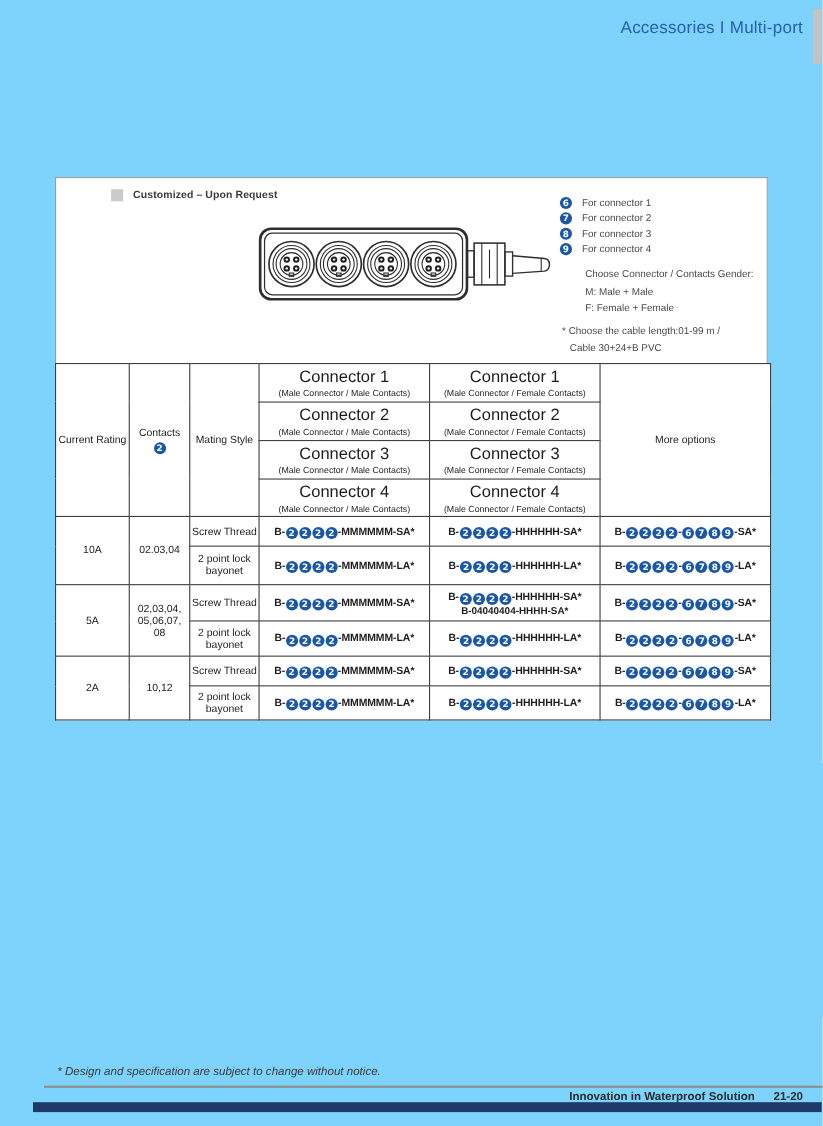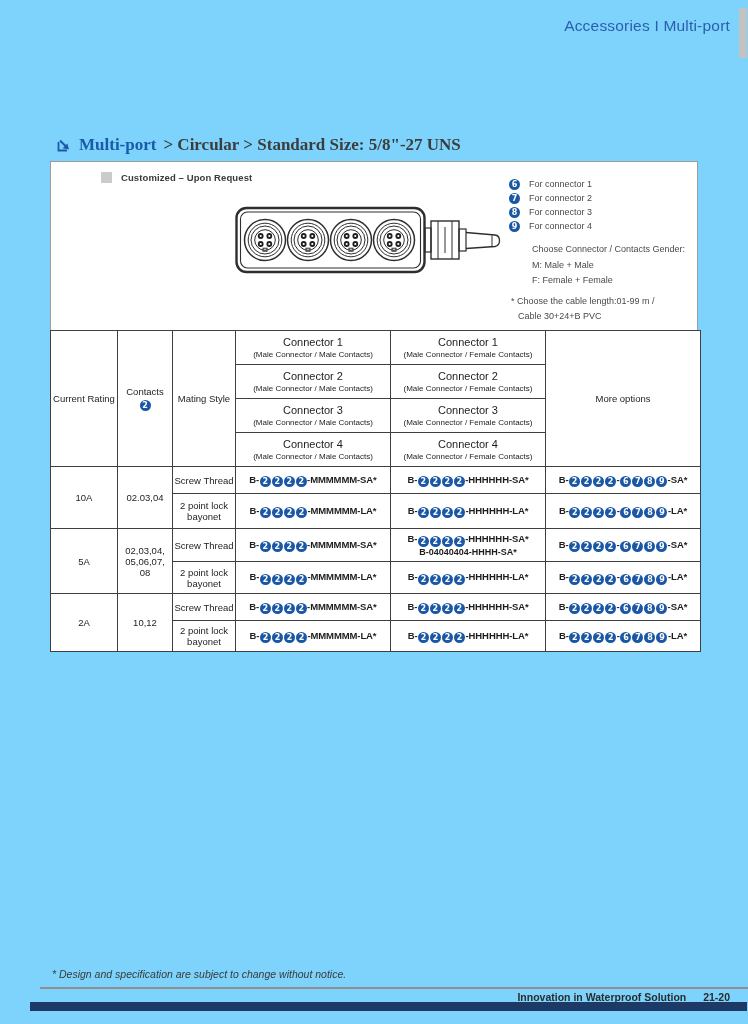--- a/index.html
+++ b/index.html
@@ -39,21 +39,21 @@
 
   .circ { display:inline-block; width:11px; height:11px; border-radius:50%;
     background:#1a57a5; color:#fff; font-size:8px; font-weight:bold; line-height:11px;
     text-align:center; font-family:"DejaVu Sans", sans-serif; }
 
   
   table.sel { position:absolute; left:50px; top:330px; width:650px; border-collapse:collapse;
     table-layout:fixed; background:#fff; }
   table.sel th, table.sel td { border:1px solid #3f3f3f; font-weight:normal;
     font-size:9.5px; color:#1d1d1d; text-align:center; vertical-align:middle; padding:2px 1px; }
-  table.sel .hd-title { font-size:11px; line-height:1.35; }
+  table.sel .hd-title { font-size:15px; line-height:1.35; }
   table.sel .hd-sub { font-size:8px; line-height:1.2; }
   table.sel .contacts-wrap .circ { margin-top:3px; }
   .pn { font-weight:bold; font-size:9.5px; letter-spacing:-.1px; white-space:nowrap; line-height:13px; }
   .pn .circ { vertical-align:-1.5px; margin:0 .5px; }
   .pn-plain { font-weight:bold; font-size:9px; white-space:nowrap; line-height:11px; }
 
   
   .footnote { position:absolute; left:52px; top:968px; font-size:10.5px; color:#3a3a3a;font-style:italic; }
   .footer-line { position:absolute; left:40px; top:987px; width:708px; height:1.5px; background:#8f8f8f; }
   .footer-brand { position:absolute; right:18px; top:991px; font-size:10.5px; font-weight:bold; color:#2b2b2b; }
@@ -63,29 +63,20 @@
   svg .ln { fill:none; stroke:#2e2e2e; }
 </style>
 </head>
 <body>
 
 <div id="page">
 
   <div class="top-header">Accessories I Multi-port</div>
   <div class="right-bar"></div>
 
-  <div class="title-row">
-    <svg class="title-icon" viewBox="0 0 16 16">
-      <path d="M2.5,5 L2.5,13.5 L11,13.5" fill="none" stroke="#1b5aa8" stroke-width="1.8"></path>
-      <line x1="4" y1="3.5" x2="10" y2="9.5" stroke="#1b5aa8" stroke-width="2"></line>
-      <polygon points="13,12.5 6.6,11.2 11.3,6.5" fill="#1b5aa8"></polygon>
-    </svg>
-    <span class="crumb-link">Multi-port</span>
-    <span>&gt; Circular &gt; Standard Size: 5/8"-27 UNS</span>
-  </div>
 
   <div class="content-box">
     <div class="customized">
       <span class="sq"></span>
       <span class="lbl">Customized – Upon Request</span>
     </div>
 
     <svg class="product-svg" width="272" height="80" viewBox="0 0 272 80">
       <rect class="ln" x="2.5" y="6" width="188" height="64" rx="10" stroke-width="2.4"></rect>
       <rect class="ln" x="6.5" y="10" width="180" height="56" rx="7" stroke-width="1.1"></rect>

